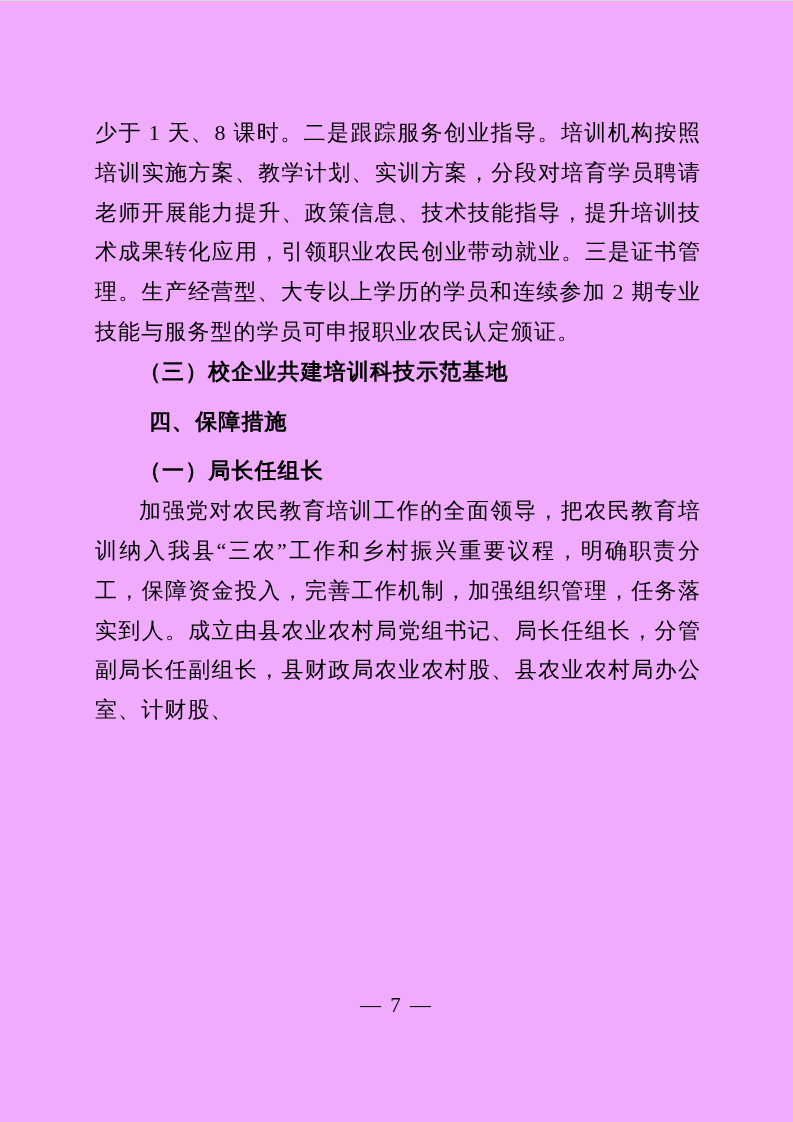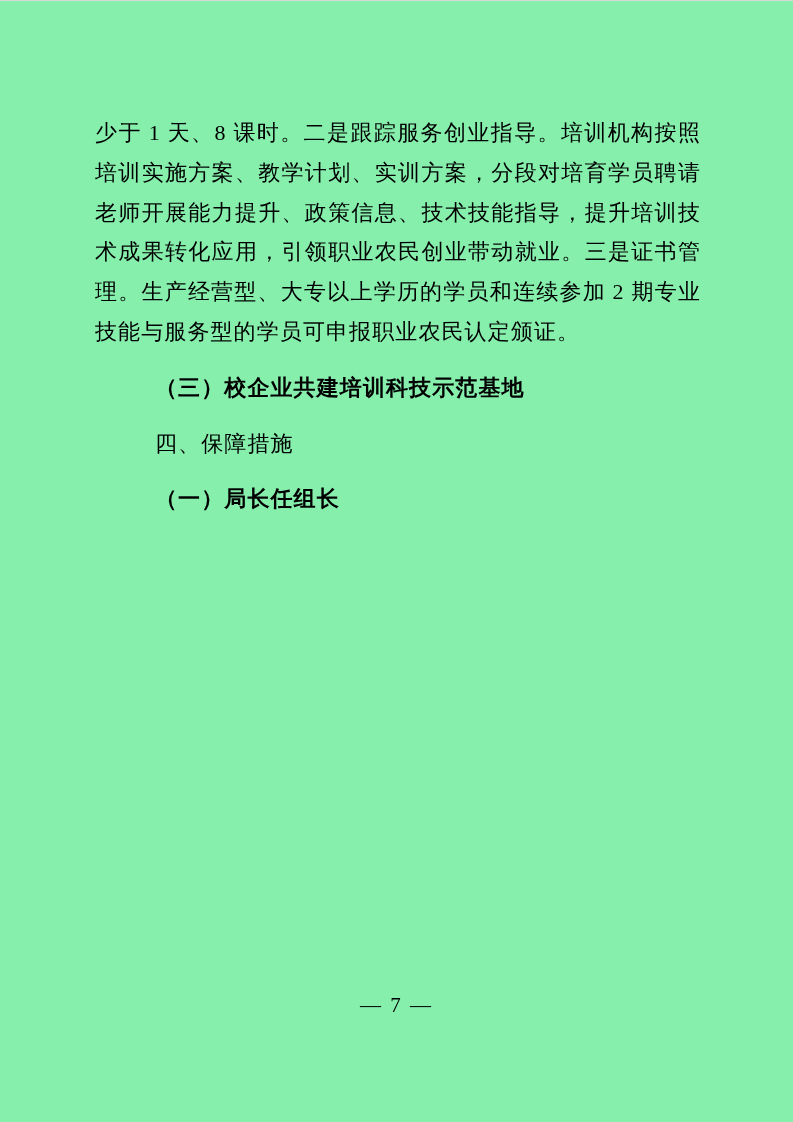--- a/index.html
+++ b/index.html
@@ -4,21 +4,21 @@
 <style>
   html, body {
     margin: 0;
     padding: 0;
     background: #ffffff;
   }
   .page {
     position: relative;
     width: 793px;
     height: 1122px;
-    background: #86efac;
+    background: #f0abfc;
     overflow: hidden;
     border-top: 1px solid #d9d9d9;
     font-family: "Liberation Serif", "DejaVu Serif", serif;
     color: #000000;
   }
   .content {
     position: absolute;
     left: 95px;
     top: 112px;
     width: 606px;
@@ -31,35 +31,35 @@
     text-align: justify;
     text-justify: inter-ideograph;
     text-align-last: left;
     font-weight: 400;
     word-break: break-all;
   }
   .indent {
     text-indent: 2em;
   }
   .heading-kai {
-    margin: 16px;
+    margin: 0;
     font-size: 22px;
     line-height: 39.8px;
     letter-spacing: 1.1px;
     text-indent: 2em;
     font-weight: 700;
     font-family: "Liberation Serif", "DejaVu Serif", serif;
   }
   .heading-hei {
-    margin: 16px;
+    margin: 10px;
     font-size: 22px;
     line-height: 39.8px;
     letter-spacing: 1.1px;
     text-indent: 2em;
-    font-weight: 400;
+    font-weight: 700;
     font-family: "Liberation Sans", "DejaVu Sans", sans-serif;
   }
   .page-footer {
     position: absolute;
     top: 992px;
     left: 0;
     width: 100%;
     text-align: center;
     font-size: 21px;
     letter-spacing: 2px;
@@ -69,15 +69,16 @@
 </style>
 </head>
 <body>
 
 <div class="page">
   <div class="content">
     <p class="body-text">少于 1 天、8 课时。二是跟踪服务创业指导。培训机构按照培训实施方案、教学计划、实训方案，分段对培育学员聘请老师开展能力提升、政策信息、技术技能指导，提升培训技术成果转化应用，引领职业农民创业带动就业。三是证书管理。生产经营型、大专以上学历的学员和连续参加 2 期专业技能与服务型的学员可申报职业农民认定颁证。</p>
     <h3 class="heading-kai">（三）校企业共建培训科技示范基地</h3>
     <h2 class="heading-hei">四、保障措施</h2>
     <h3 class="heading-kai">（一）局长任组长</h3>
+    <p class="body-text indent">加强党对农民教育培训工作的全面领导，把农民教育培训纳入我县“三农”工作和乡村振兴重要议程，明确职责分工，保障资金投入，完善工作机制，加强组织管理，任务落实到人。成立由县农业农村局党组书记、局长任组长，分管副局长任副组长，县财政局农业农村股、县农业农村局办公室、计财股、</p>
   </div>
   <div class="page-footer">— 7 —</div>
 </div>
 
 </body></html>

